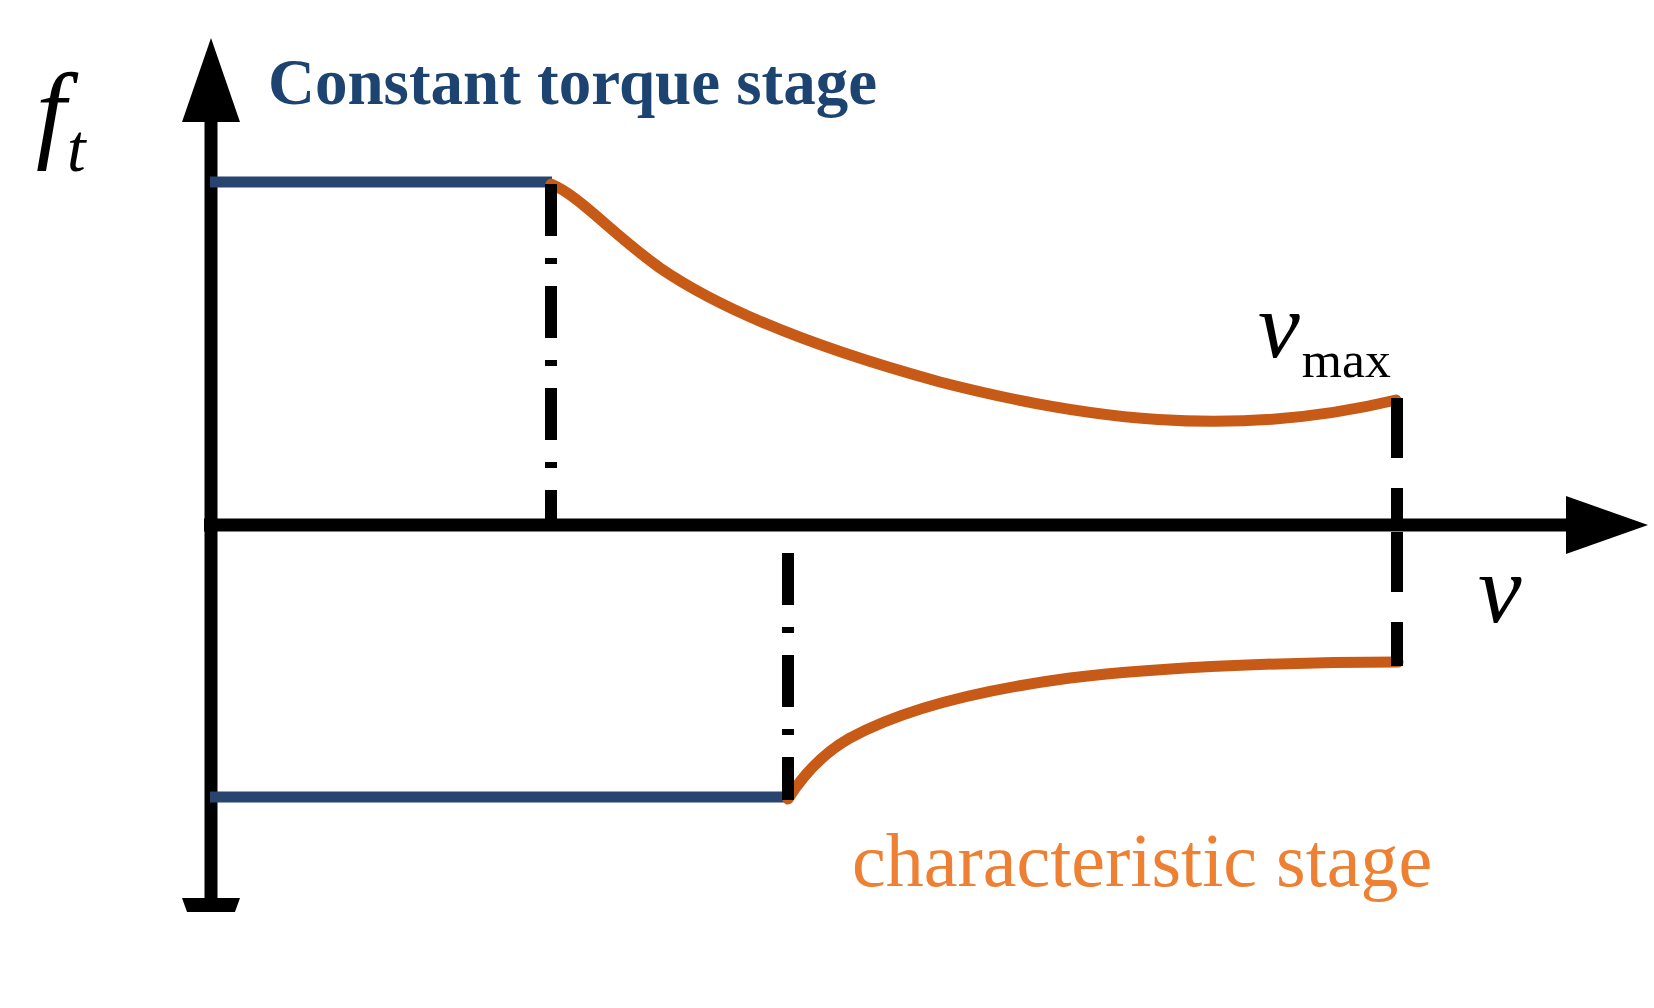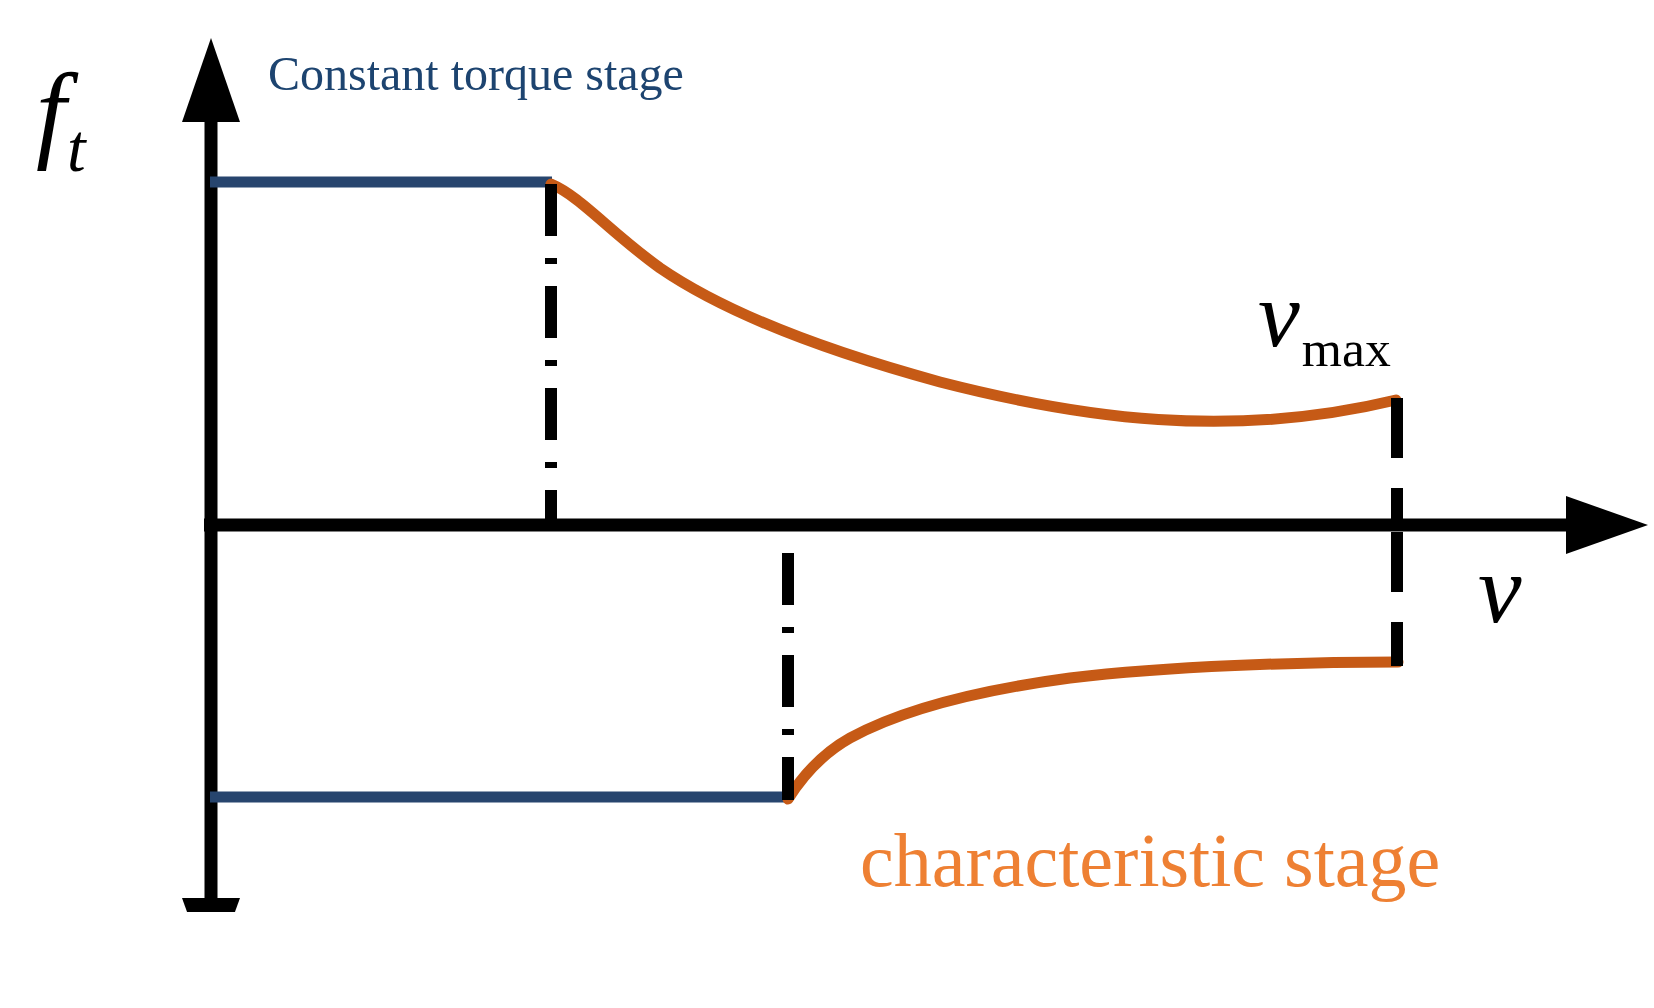--- a/index.html
+++ b/index.html
@@ -55,37 +55,37 @@
   }
   .lbl-v-axis {
     left: 1478px;
     top: 540px;
     font-size: 98px;
     font-style: italic;
     color: #000000;
   }
   .lbl-vmax {
     left: 1258px;
-    top: 267px;
+    top: 278px;
     font-size: 94px;
     font-style: italic;
     color: #000000;
   }
   .lbl-title {
     left: 268px;
     top: 50px;
-    font-size: 48px;
+    font-size: 65px;
     color: #1d4470;
+    font-weight: bold;
   }
   .lbl-char {
     left: 852px;
     top: 822px;
     font-size: 76px;
     color: #ee8033;
-    margin-left: 8px;
   }
 </style>
 </head>
 <body>
 
 <div id="stage">
 
   <svg class="diagram" viewBox="0 0 1654 1008">
 
     <line x1="211" y1="112" x2="211" y2="905" stroke="#000000" stroke-width="13"></line>

